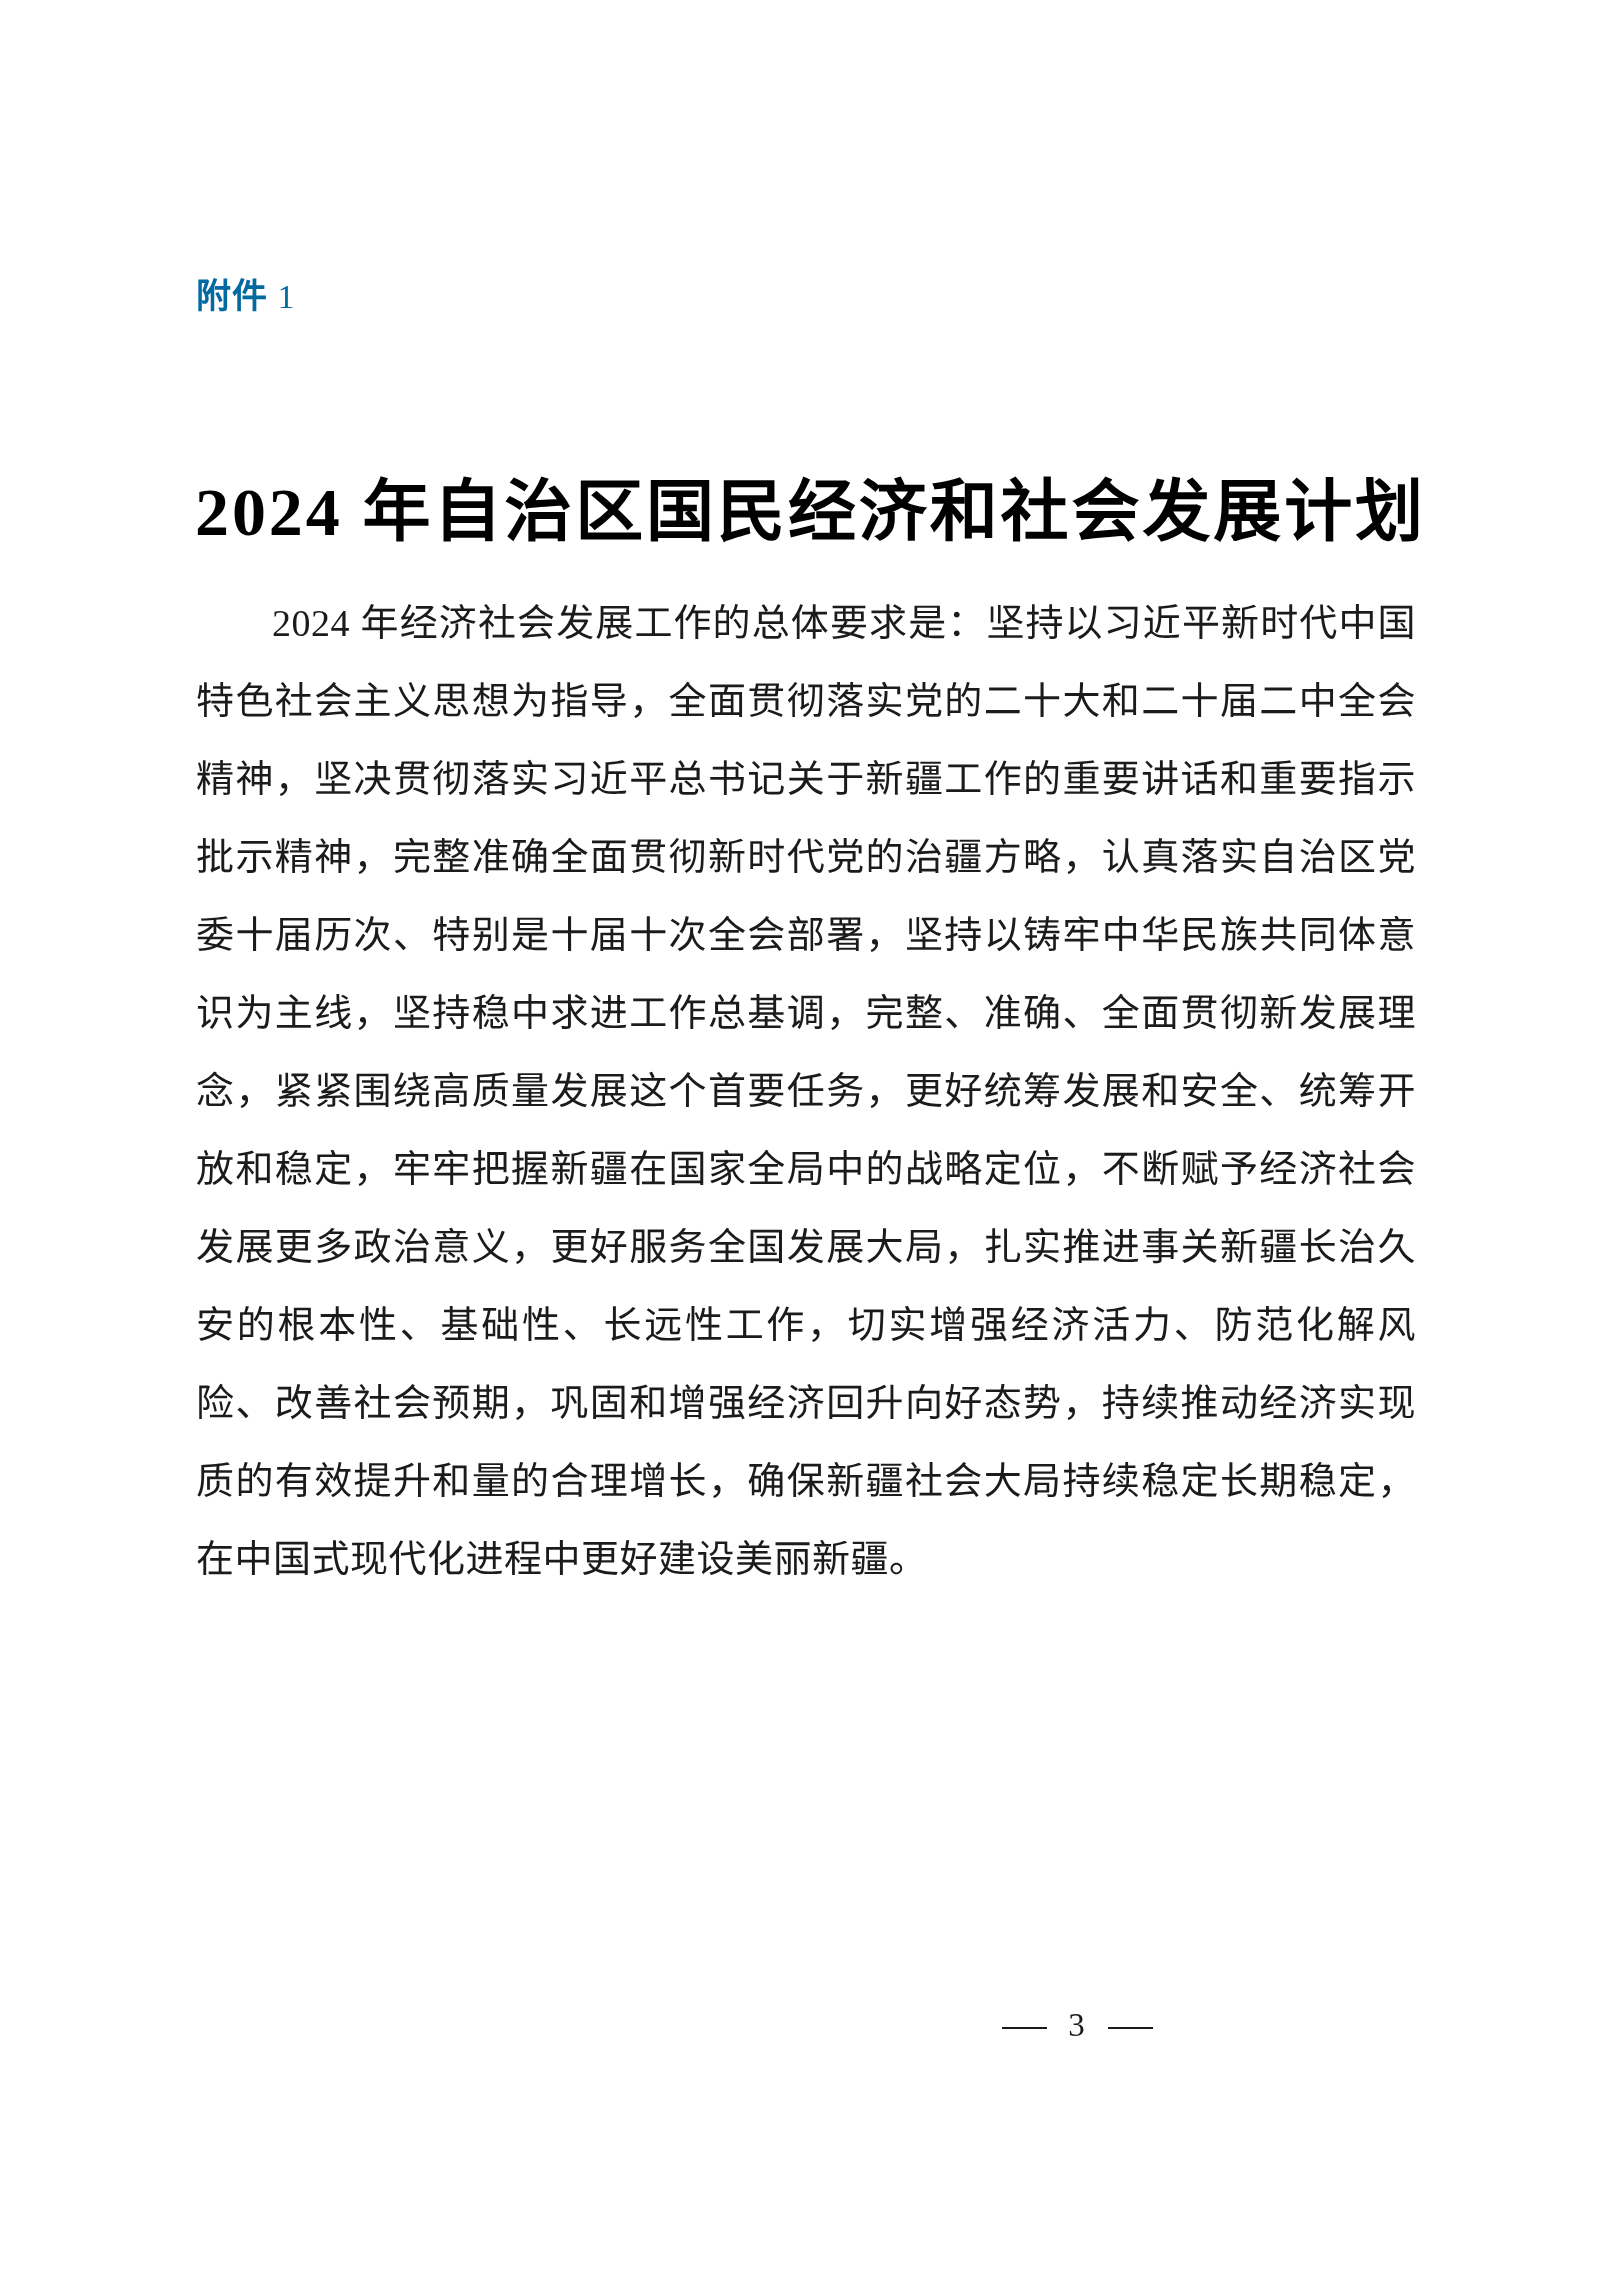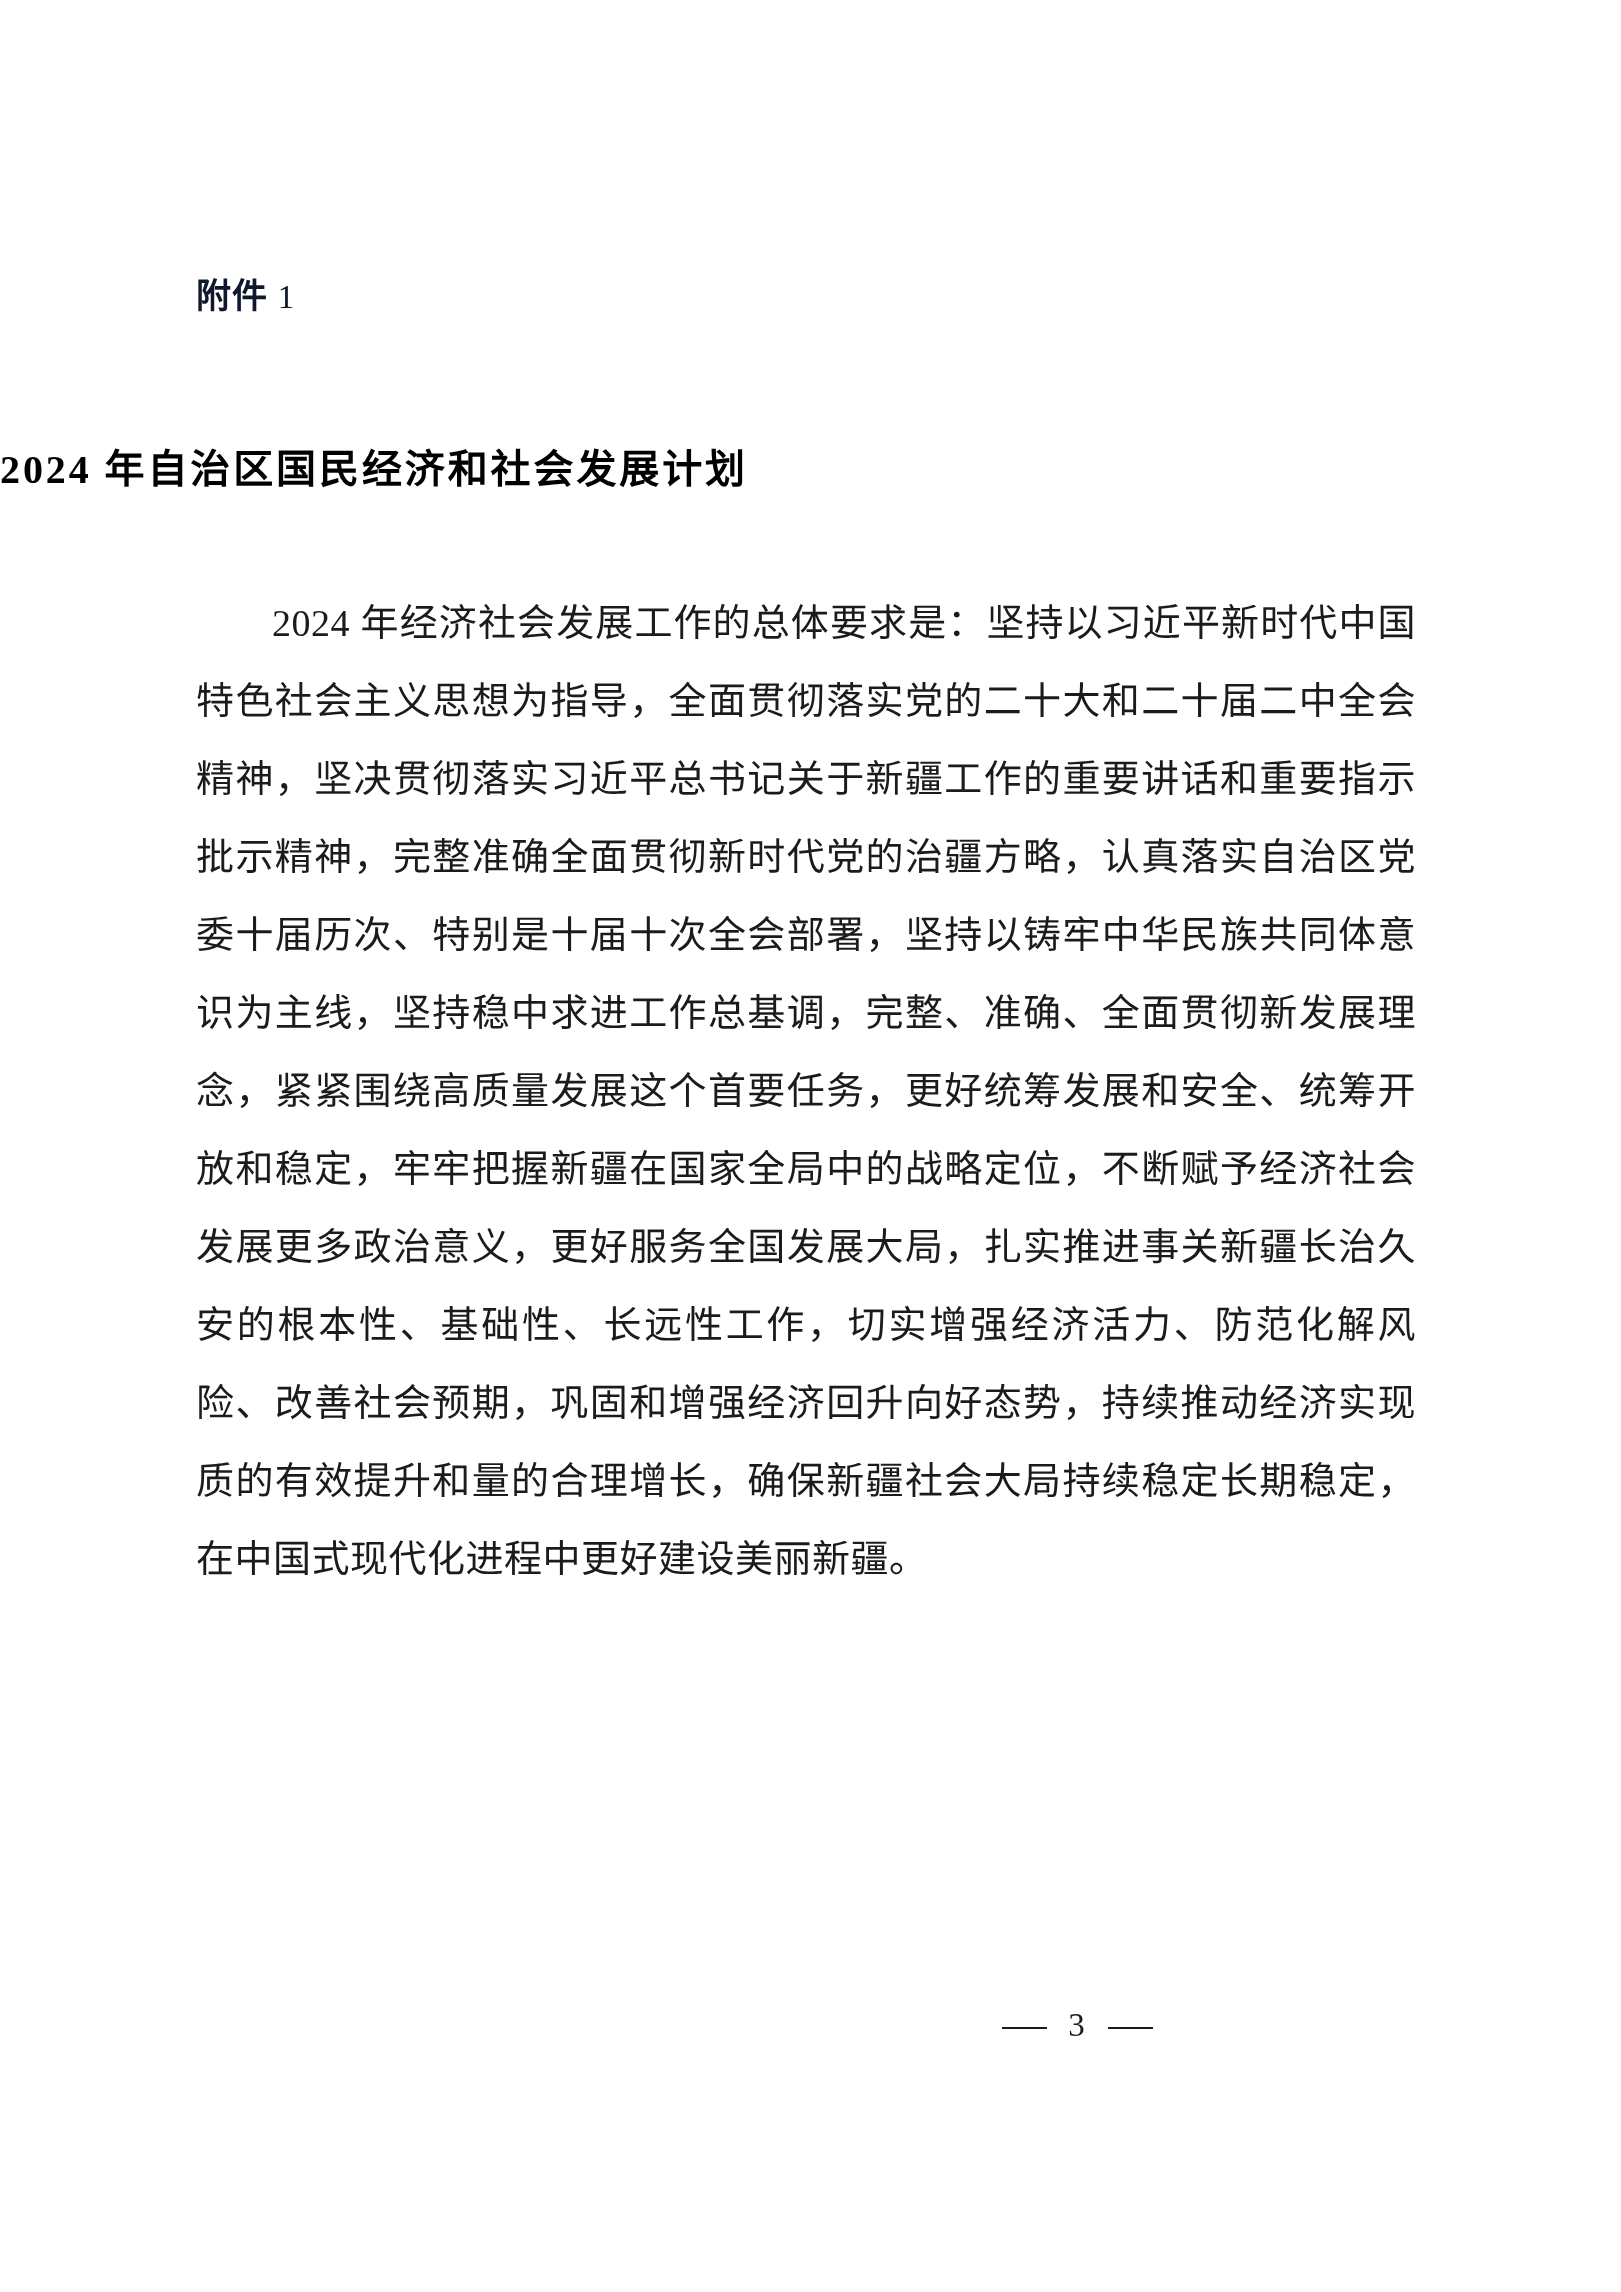--- a/index.html
+++ b/index.html
@@ -22,39 +22,40 @@
 
   
   .attachment-header {
     position: absolute;
     left: 196px;
     top: 267px;
     font-family: "Liberation Sans", "DejaVu Sans", sans-serif;
     font-weight: bold;
     font-size: 35px;
     letter-spacing: 1px;
-    color: #0f172a;
+    color: #0369a1;
     white-space: nowrap;
   }
   .attachment-header .num {
     font-family: "Liberation Serif", "DejaVu Serif", serif;
     font-weight: normal;
     font-size: 33px;
     margin-left: 9.8px;
   }
 
   
   .doc-title {
     position: absolute;
     left: 0;
     right: 0;
     top: 410px;
+    text-align: center;
     font-family: "Liberation Serif", "DejaVu Serif", serif;
     font-weight: bold;
-    font-size: 40px;
+    font-size: 68px;
     letter-spacing: 2.9px;
     color: #000000;
     white-space: nowrap;
   }
 
   
   .body-block {
     position: absolute;
     left: 196px;
     top: 584px;

